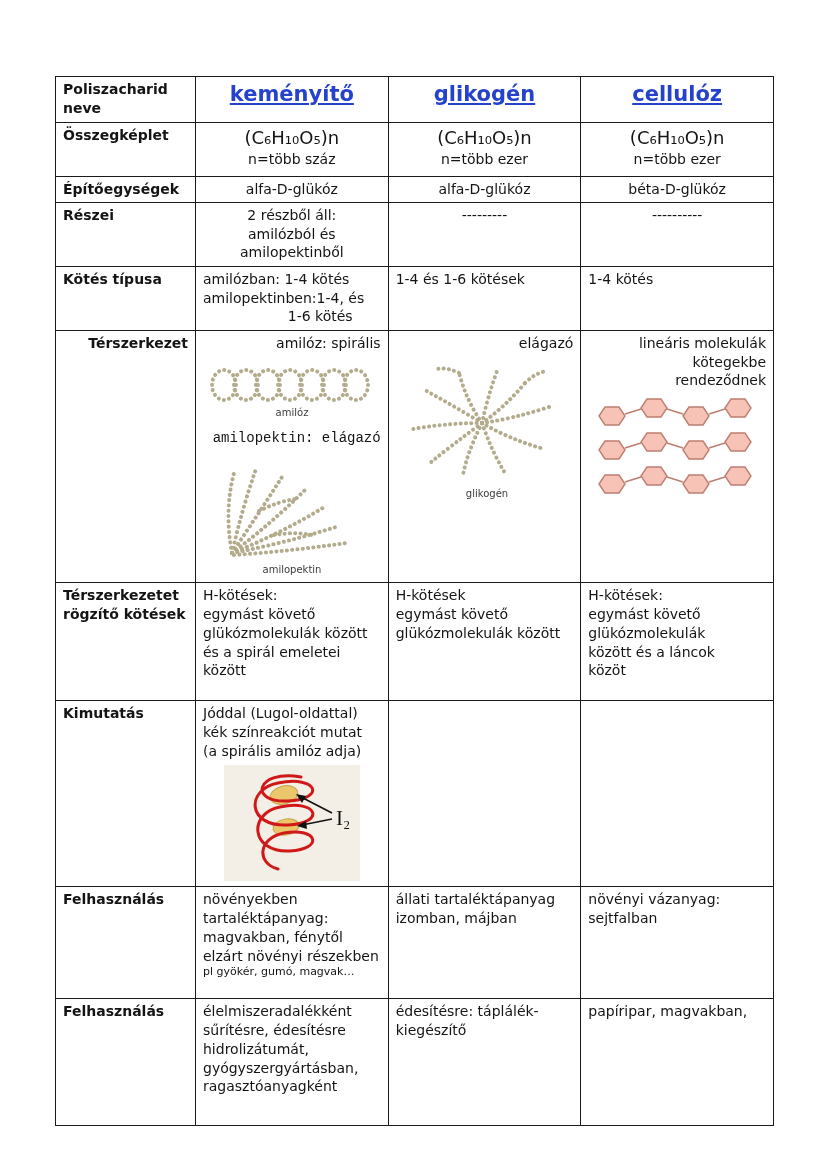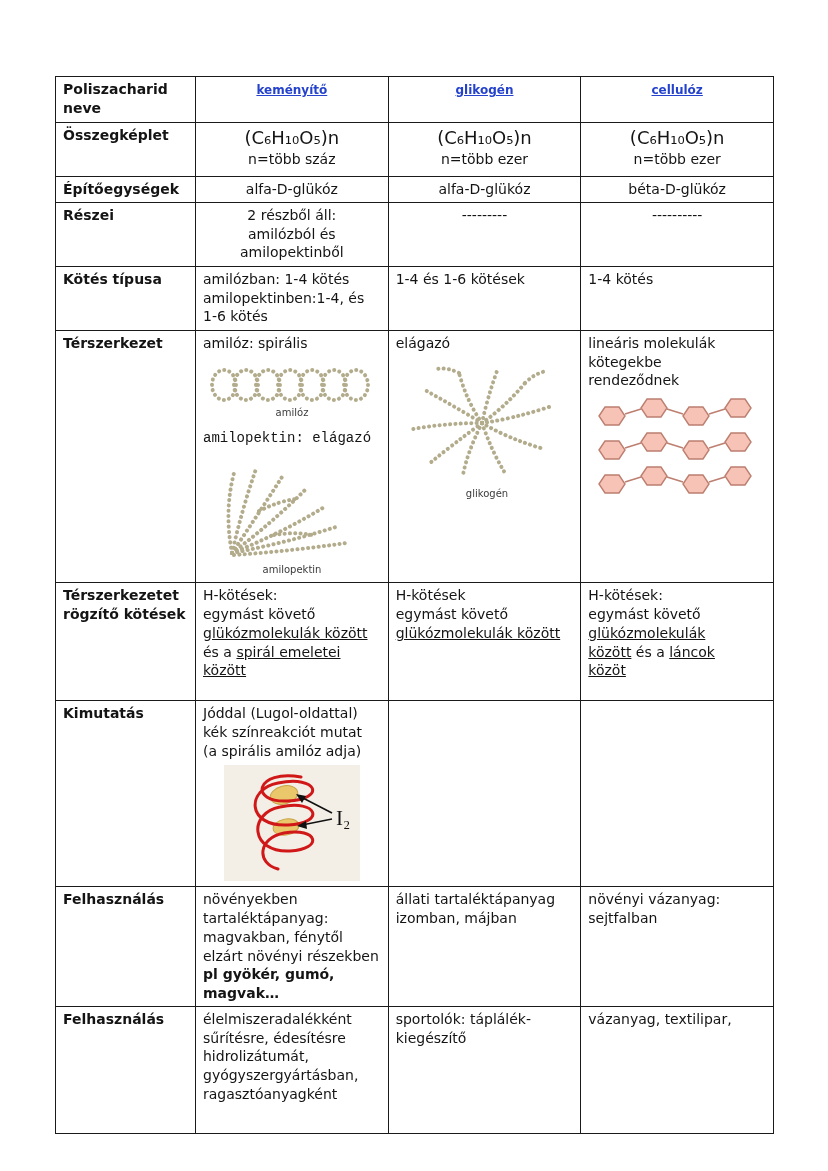--- a/index.html
+++ b/index.html
@@ -13,30 +13,30 @@
   }
   table.poly td{
     border:1.4px solid #1a1a1a;vertical-align:top;
     padding:3px 7px;font-size:14px;line-height:1.34;
   }
   col.c0{width:140px;}
   .lbl{font-weight:bold;}
   .ml{white-space:pre-line;}
   .ctr{text-align:center;}
   .hd{text-align:center;vertical-align:middle;}
-  .hlink{color:var(--header-link,#2442cc);font-weight:bold;text-decoration:underline;font-size:12px;}
+  .hlink{color:var(--header-link,#2442cc);font-weight:bold;text-decoration:underline;font-size:21px;}
   .formula{font-size:18px;}
-  .u{text-decoration:underline;}
+  .u{}
   .b{font-weight:normal;}
-  .small{font-size:14px;font-weight:bold;}
-  .ra{padding-right:28px;}
+  .small{font-size:11px;}
+  .ra{text-align:right;padding-right:28px;}
   .mt6{margin-top:6px;font-family:Liberation Mono, monospace;}
   
   tr.r-header{height:46px;} tr.r-formula{height:54px;} tr.r-units{height:20px;}
-  tr.r-parts{height:64px;}  tr.r-bond{height:64px;}    tr.r-structure{height:238px;}
+  tr.r-parts{height:64px;}  tr.r-bond{height:64px;}    tr.r-structure{height:238px;text-align:right;}
   tr.r-fix{height:118px;}   tr.r-detect{height:186px;} tr.r-occur{height:112px;}
   tr.r-use{height:127px;}
   
   .bead{fill:none;stroke:var(--bead,#b3ac8c);stroke-width:4;stroke-linecap:round;stroke-dasharray:0.1 5.2;}
   .cap{fill:#3a3a3a;font-size:10px;text-anchor:middle;font-family:"DejaVu Sans",sans-serif;}
   .hex{fill:var(--hex-fill,#f6c3b6);stroke:var(--hex-stroke,#bc7f70);stroke-width:1.4;}
   .hbond{stroke:var(--hex-stroke,#bc7f70);stroke-width:1.6;}
   .detbg{fill:var(--detect-bg,#f3efe7);}
   .redcoil{fill:none;stroke:var(--spiral-red,#d01818);stroke-width:3;stroke-linecap:round;}
   .blob{fill:var(--blob-fill,#e9c76a);stroke:#c8a449;stroke-width:1;}
@@ -258,20 +258,20 @@
 sejtfalban</td>
     </tr>
 
     <tr class="r-use">
       <td class="lbl">Felhasználás</td>
       <td class="ml">élelmiszeradalékként
 sűrítésre, édesítésre
 hidrolizátumát,
 gyógyszergyártásban,
 ragasztóanyagként</td>
-      <td class="ml">sportolók: táplálék-
+      <td class="ml">édesítésre: táplálék-
 kiegészítő</td>
-      <td class="ml">vázanyag, textilipar,</td>
+      <td class="ml">papíripar, magvakban,</td>
     </tr>
 
   </tbody>
     </table>
 </div>
 
 </body></html>

